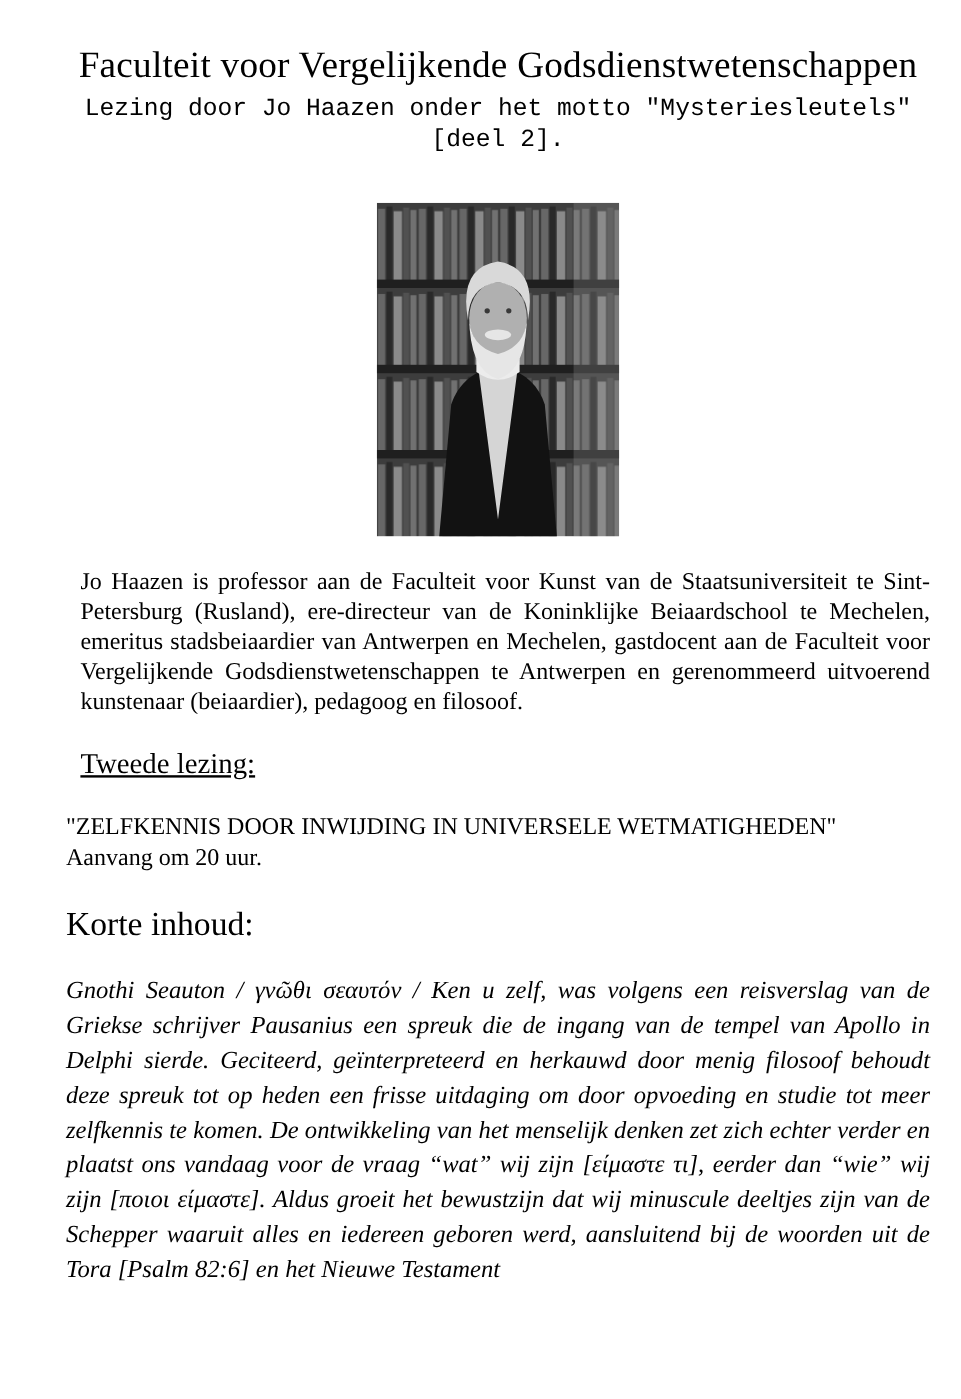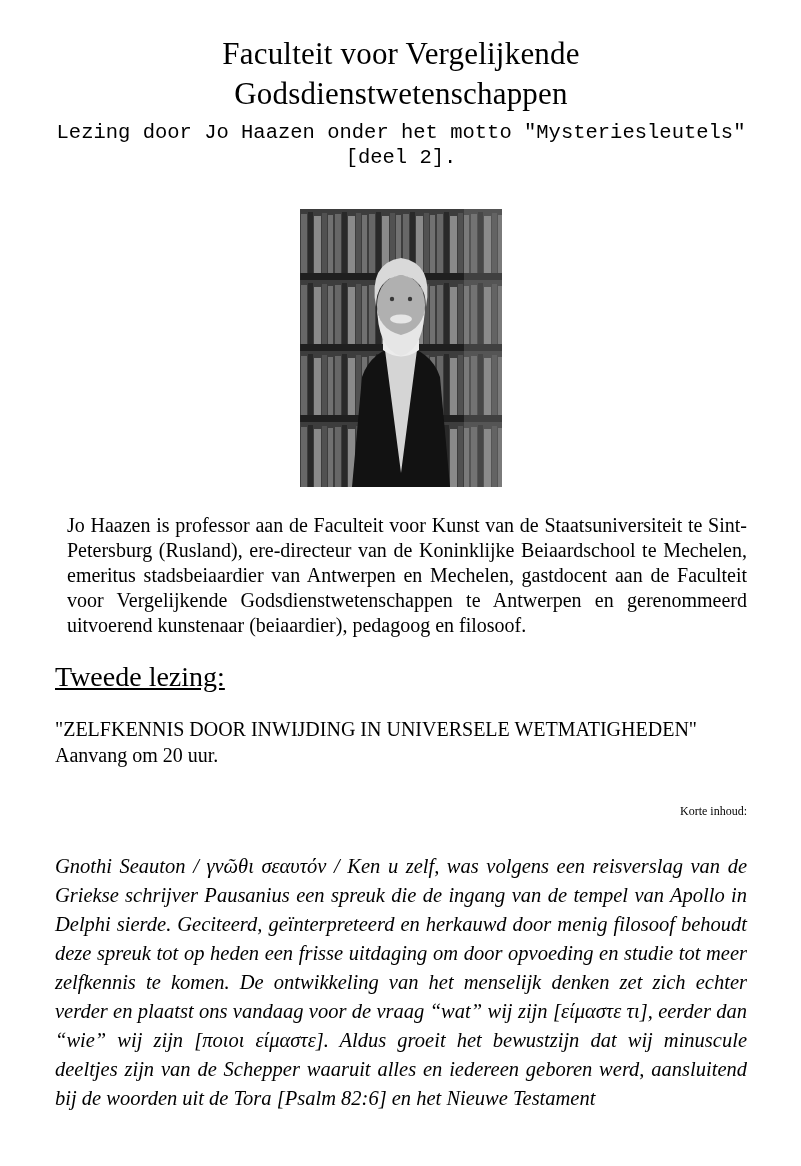--- a/index.html
+++ b/index.html
@@ -5,21 +5,21 @@
   * { box-sizing: border-box; }
   html, body { margin: 0; padding: 0; background: #ffffff; }
   .page {
     width: 801px;
     height: 1166px;
     overflow: hidden;
     margin: 0 auto;
     background: #ffffff;
     color: #000000;
     font-family: "Liberation Serif", serif;
-    padding: 34px 54px 0 55px;
+    padding: 34px 26px 0 55px;
     position: relative;
   }
   .title {
     text-align: center;
     font-size: 31px;
     line-height: 1.3;
     font-weight: 400;
     letter-spacing: 0.2px;
   }
   .subtitle {
@@ -37,33 +37,33 @@
     filter: grayscale(100%);
   }
   .photo svg { display: block; }
   .bio {
     font-size: 20px;
     line-height: 25px;
     text-align: justify;
     margin: 26px 0 0 12px;
   }
   .lecture-label {
-    font-size: 28px;
+    font-size: 24px;
     line-height: 26px;
-    margin: 26px 0 0 0;
+    margin: 26px 0 0 12px;
   }
   .lecture-label .u { text-decoration: underline; }
   .lecture-block {
     font-size: 20px;
     line-height: 26px;
     margin-top: 26px;
   }
   .summary-heading {
-    text-align: right;
-    font-size: 12px;
+    text-align: left;
+    font-size: 28px;
     line-height: 26px;
     margin-top: 30px;
   }
   .summary {
     font-style: italic;
     font-size: 20.5px;
     line-height: 29px;
     text-align: justify;
     margin: 28px 0 0 0;
   }

